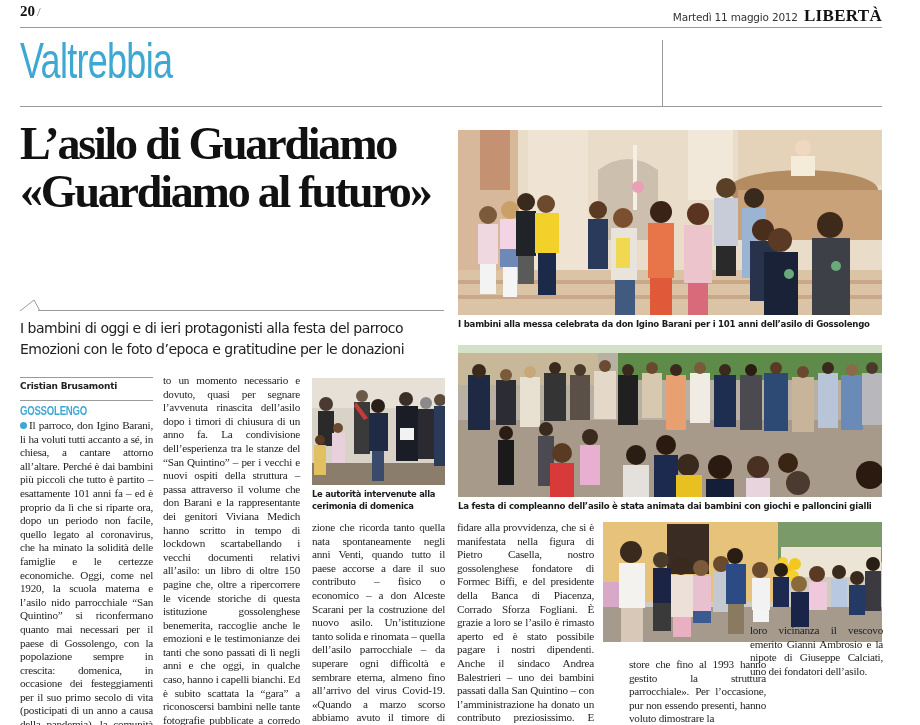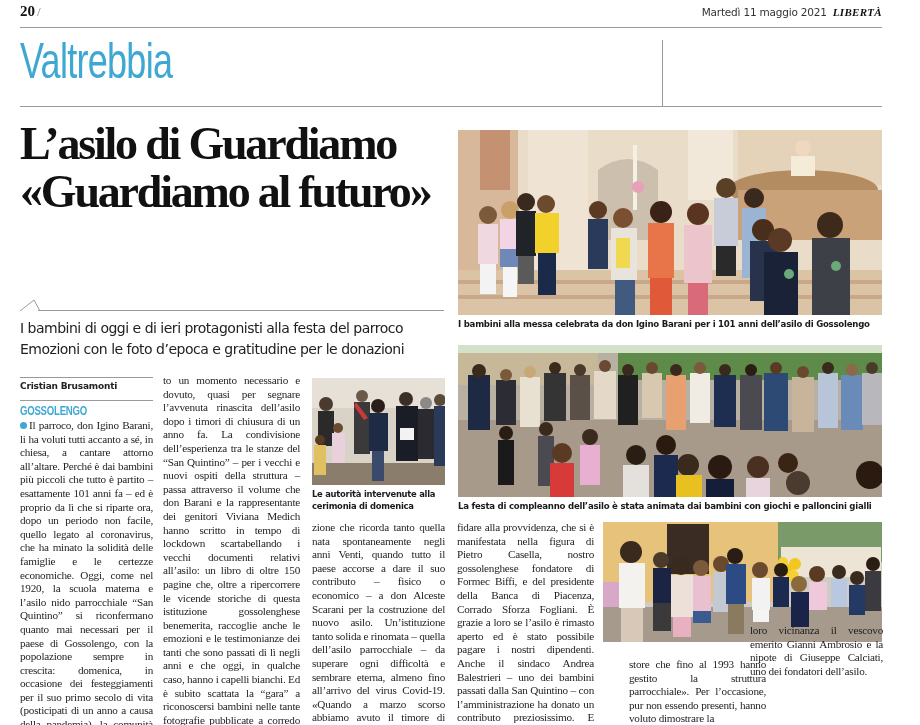--- a/index.html
+++ b/index.html
@@ -5,21 +5,21 @@
   * { box-sizing: border-box; margin: 0; padding: 0; }
   html, body { width: 920px; height: 725px; background: #ffffff; overflow: hidden; }
   body { position: relative; font-family: "DejaVu Serif", serif; color: #1a1a1a; }
 
   .abs { position: absolute; }
 
   
   .page-num { left: 20px; top: 3px; font-family: "Liberation Serif", serif; font-weight: bold; font-size: 15px; color: #111; }
   .page-num .slash { font-weight: normal; color: #777; font-size: 13px; margin-left: 2px; }
   .dateline { right: 38px; top: 6px; font-family: "DejaVu Sans", sans-serif; font-size: 10.5px; color: #333; letter-spacing: -0.2px; }
-  .dateline .brand { font-family: "Liberation Serif", serif; font-weight: bold; font-size: 11px; color: #111; margin-left: 3px; letter-spacing: 0.3px; font-style: italic; }
+  .dateline .brand { font-family: "Liberation Serif", serif; font-weight: bold; font-size: 17px; color: #111; margin-left: 3px; letter-spacing: 0.3px; }
   .rule-top { left: 20px; top: 27px; width: 862px; height: 1px; background: #9a9a9a; }
   .section-title { left: 20px; top: 30px; font-family: "Liberation Sans", sans-serif; font-size: 50px; color: #3ea8d3; transform: scaleX(0.72); transform-origin: left top; letter-spacing: -1px; line-height: 62px; }
   .vrule { left: 662px; top: 40px; width: 1px; height: 66px; background: #9a9a9a; }
   .rule-sec { left: 20px; top: 106px; width: 862px; height: 1px; background: #9a9a9a; }
 
   
   .headline { left: 20px; top: 120px; width: 440px; font-family: "Liberation Serif", serif; font-weight: bold; font-size: 46px; line-height: 48px; color: #111; letter-spacing: -2.2px; }
   .headline div { white-space: nowrap; }
 
   .rule-sub { left: 38px; top: 310px; width: 406px; height: 1px; background: #9a9a9a; }
@@ -62,21 +62,21 @@
 
   .photo-party { left: 603px; top: 522px; width: 279px; height: 120px; }
 </style>
 </head>
 <body>
 
 <div class="abs page-num">
   <span>20</span><span class="slash">/</span>
 </div>
 <div class="abs dateline">
-  <span>Martedì 11 maggio 2021</span>
+  <span>Martedì 11 maggio 2012</span>
   <span class="brand">LIBERTÀ</span>
 </div>
 <div class="abs rule-top"></div>
 <div class="abs section-title">Valtrebbia</div>
 <div class="abs vrule"></div>
 <div class="abs rule-sec"></div>
 
 <h1 class="abs headline">
   <div>L’asilo di Guardiamo</div>
   <div>«Guardiamo al futuro»</div>

